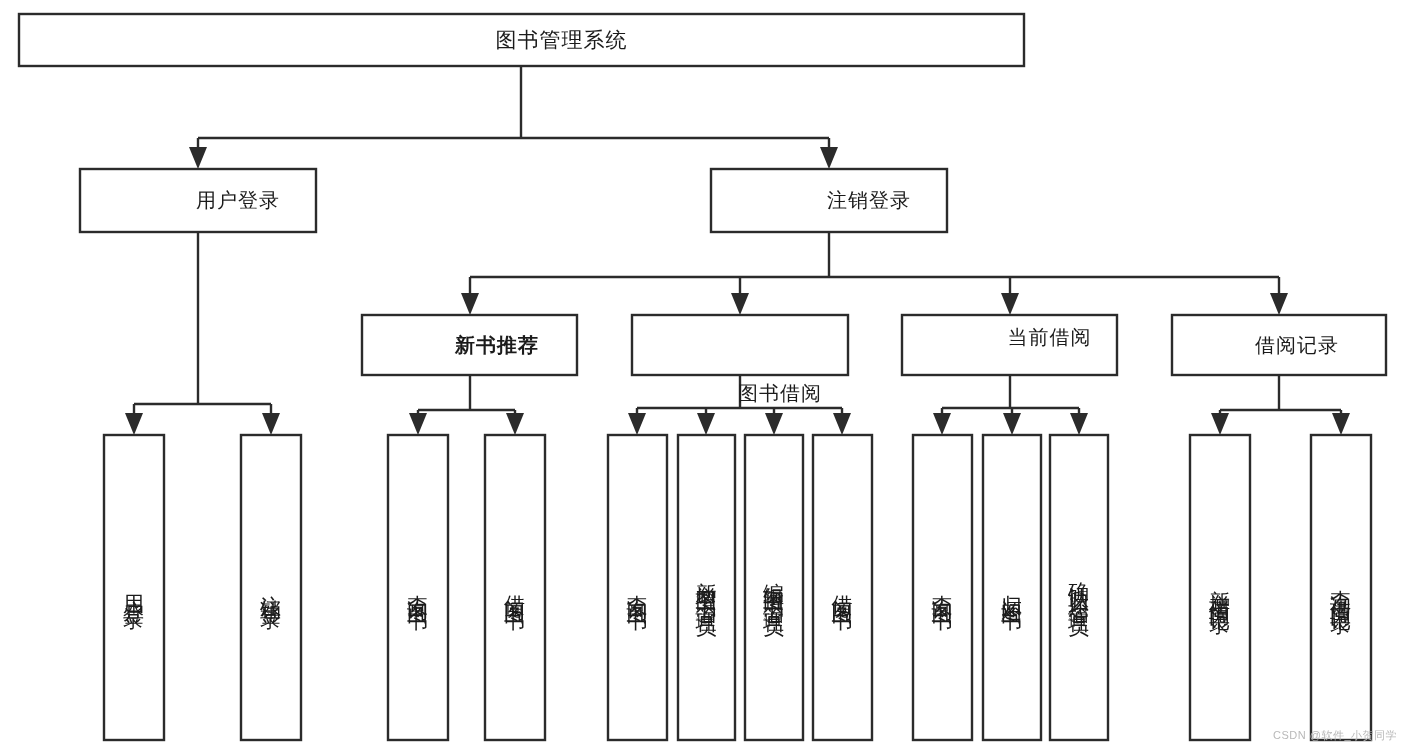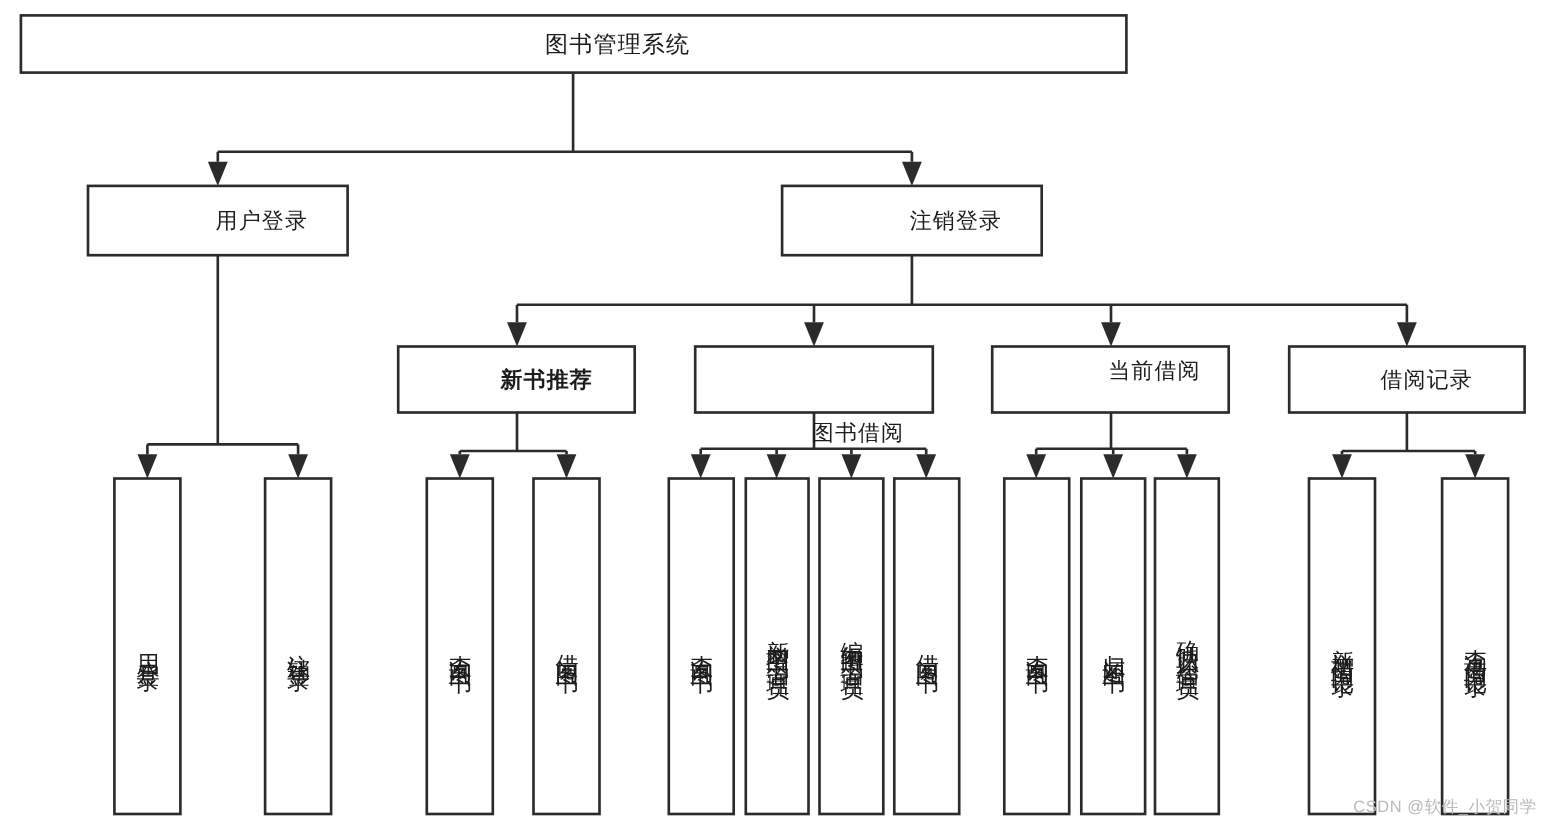--- a/index.html
+++ b/index.html
@@ -22,21 +22,21 @@
   .node-label.root{font-size:21px;}
   .leaf-label{
     position:absolute;
     display:flex;align-items:center;justify-content:center;
     writing-mode:vertical-rl;text-orientation:upright;
     font-size:21px;color:#1b1b1b;letter-spacing:5px;
     line-height:1;white-space:nowrap;pointer-events:none;
   }
   .watermark{
     position:absolute;right:8px;bottom:4px;
-    font-size:15px;color:#b9b9b9;letter-spacing:0.5px;
+    font-size:11px;color:#b9b9b9;letter-spacing:0.5px;
     white-space:nowrap;
   }
 </style>
 </head>
 <body>
 
 <div id="diagram-root">
 
   <svg id="tree" viewBox="0 0 1405 747" xmlns="http://www.w3.org/2000/svg">
       <path d="M 521 66 L 521 138" class="conn"></path>

